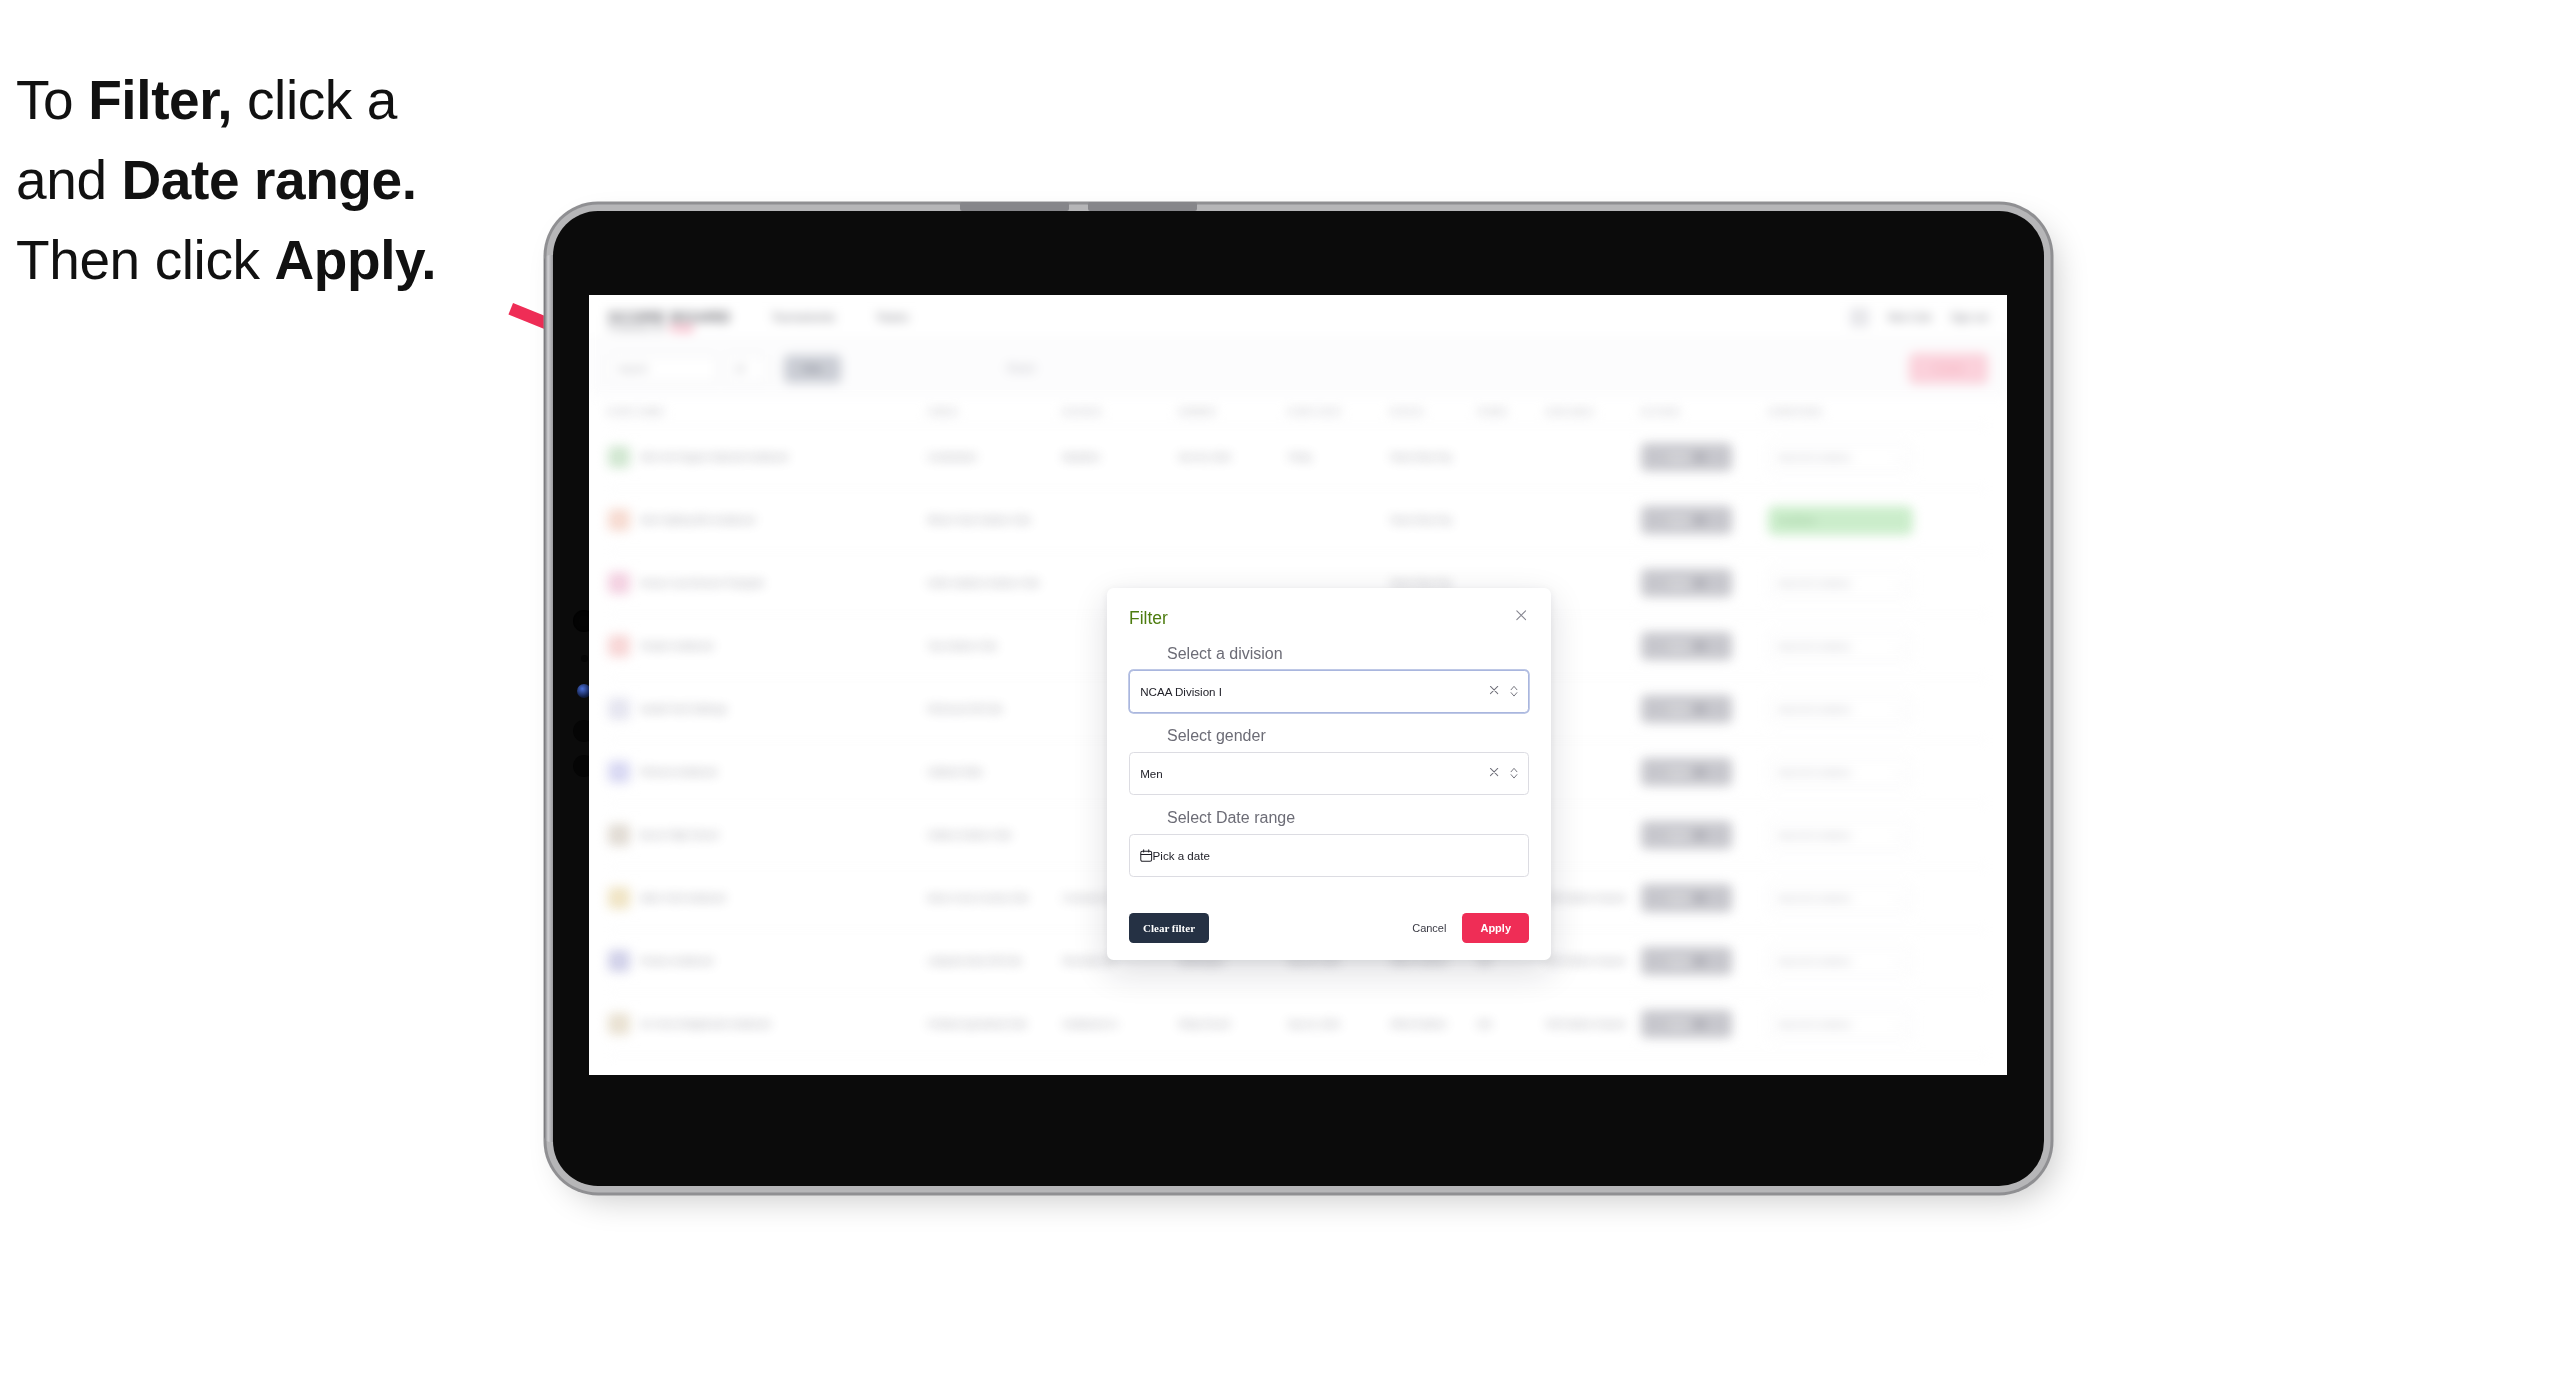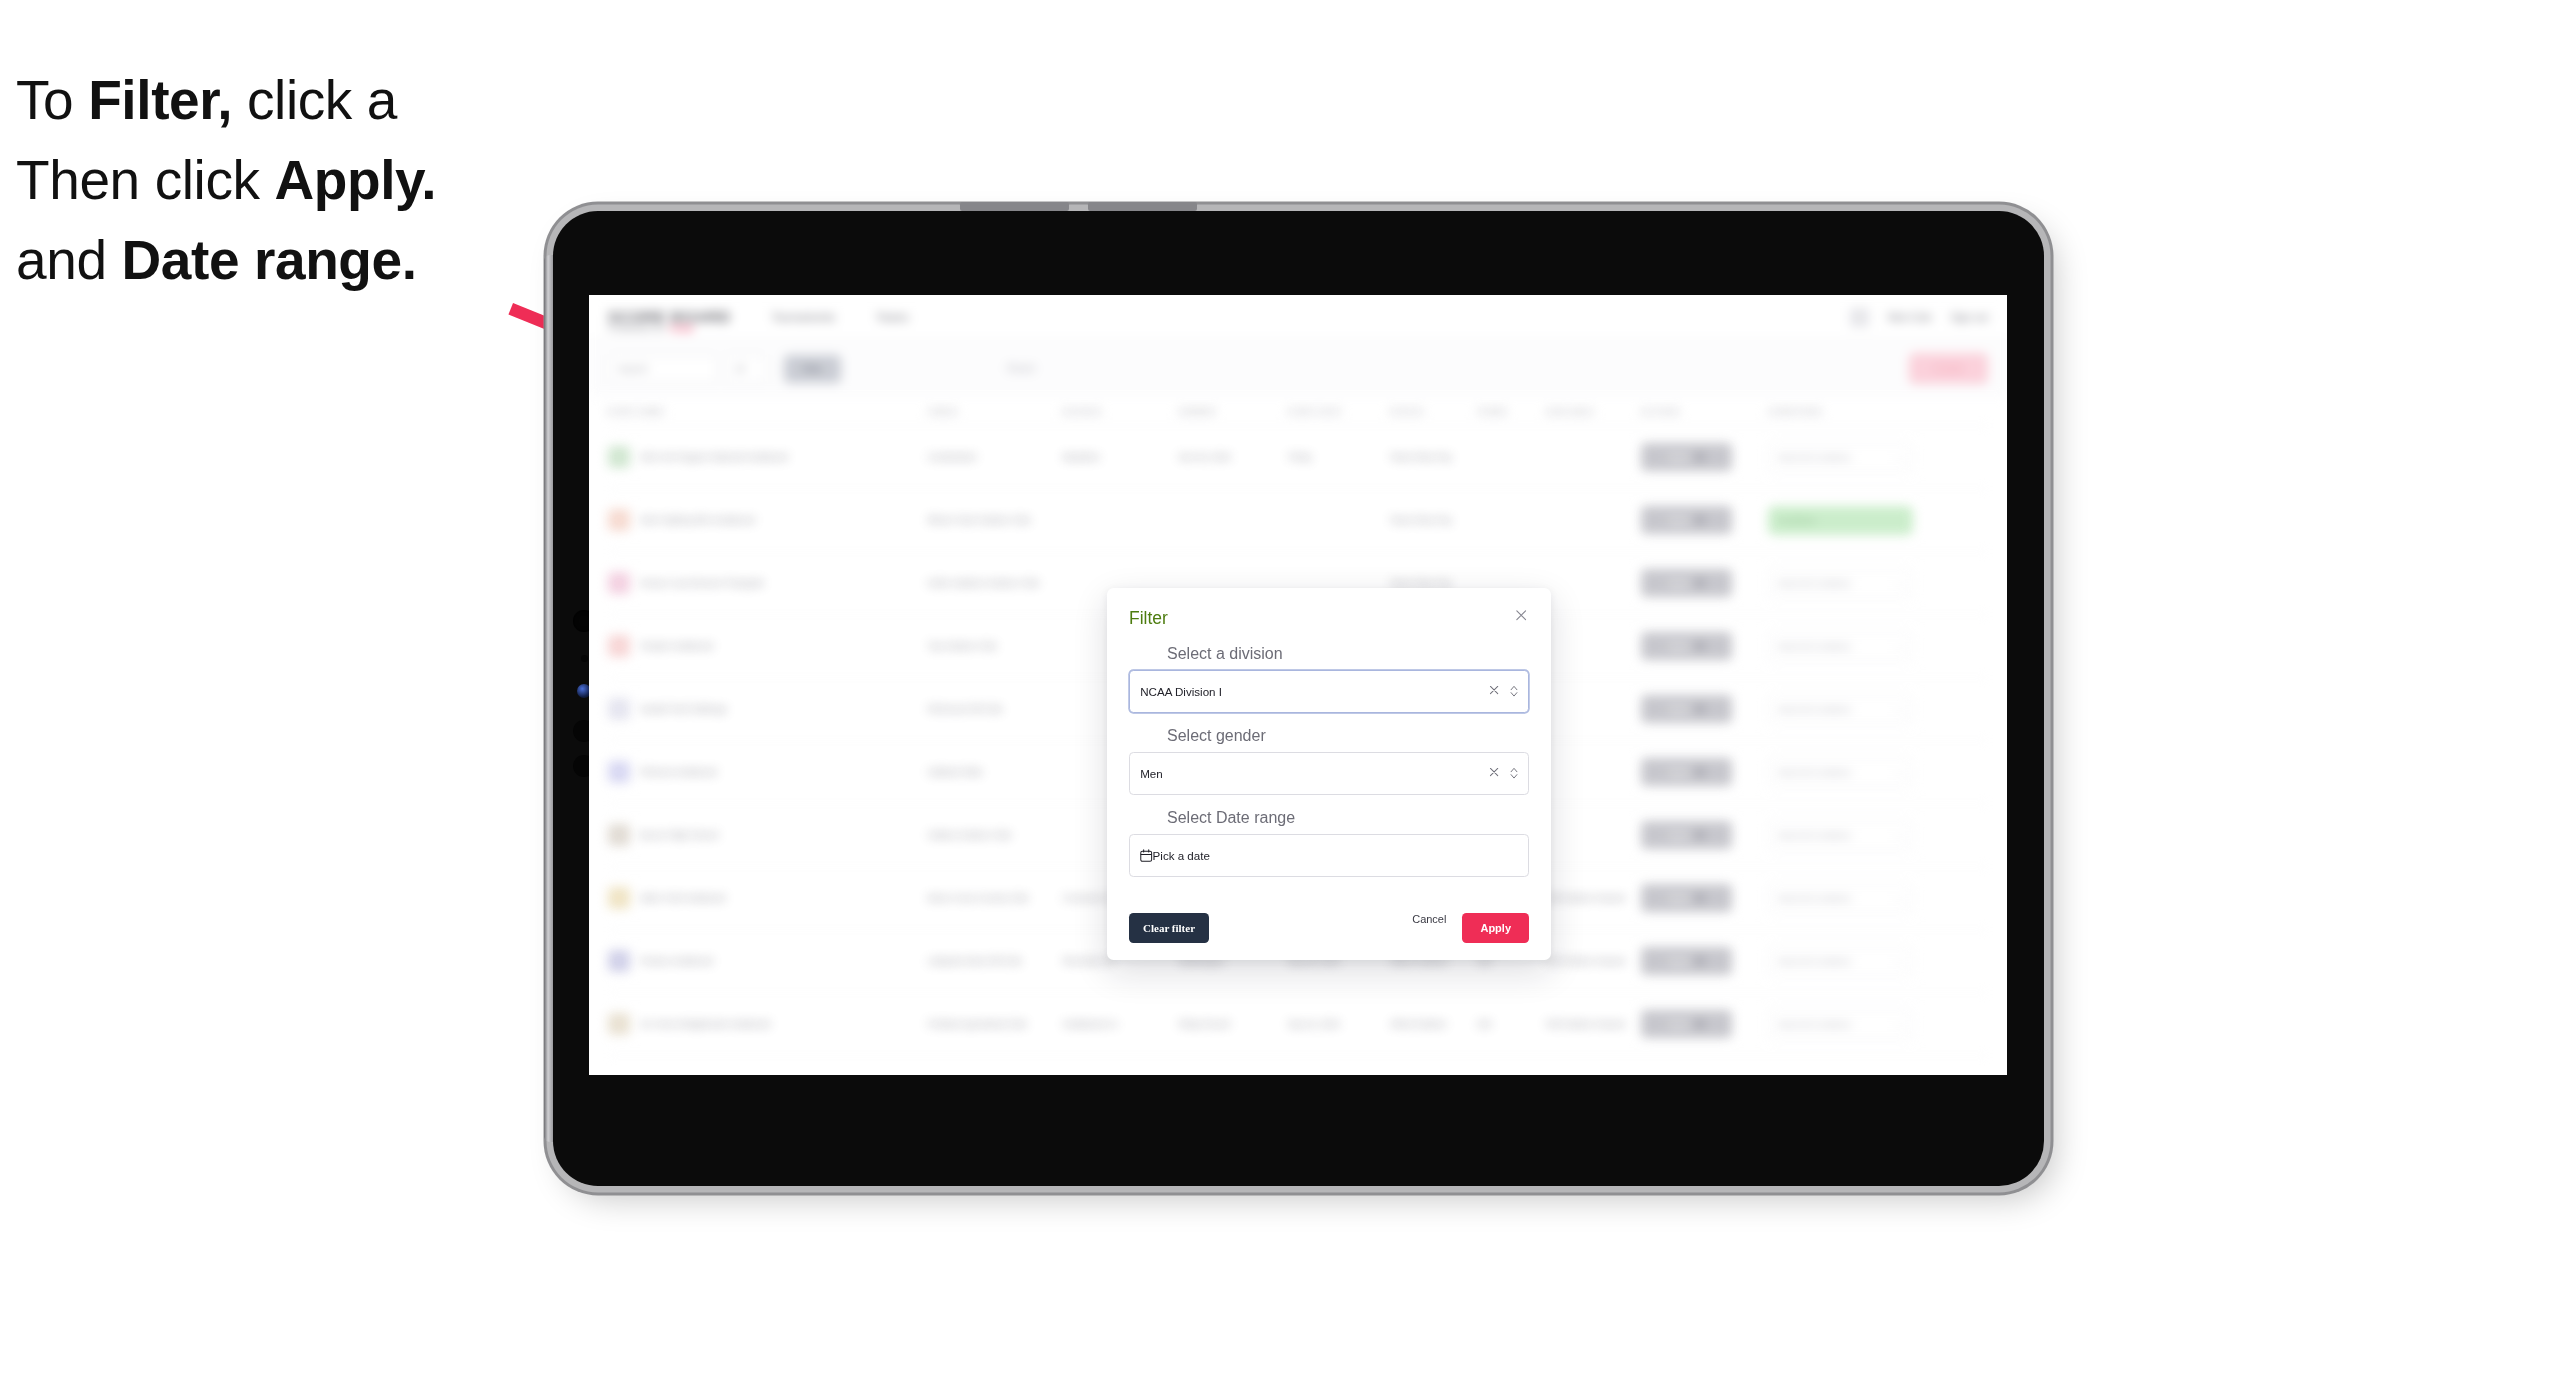--- a/index.html
+++ b/index.html
@@ -356,21 +356,21 @@
     font-weight: 600;
     border: none;
     border-radius: 4.4px;
     padding: 8.7px 14px;
     cursor: pointer;
     font-family: Liberation Serif, serif;
   }
   #foot-right {
     margin-left: auto;
     display: flex;
-    align-items: flex-start;
+    align-items: center;
     gap: 16px;
   }
   #btn-cancel {
     background: none;
     border: none;
     font-size: 11px;
     color: #3a3a44;
     cursor: pointer;
     font-family: inherit;
   }
@@ -389,24 +389,24 @@
 </head>
 <body>
 
 <div id="stage">
 
   <div id="caption">
     <div>
       <span>To </span><span class="b">Filter,</span><span> click a</span>
     </div>
     <div>
-      <span>Then click </span><span class="b">Apply.</span>
+      <span>and </span><span class="b">Date range.</span>
     </div>
     <div>
-      <span>and </span><span class="b">Date range.</span>
+      <span>Then click </span><span class="b">Apply.</span>
     </div>
   </div>
 
   <svg id="arrow-svg" viewBox="0 0 900 420">
     <path d="M 62 45 L 742 320" stroke="#ef2d56" stroke-width="17" fill="none" stroke-linecap="butt"></path>
     <path d="M 795 355 L 700 290 L 708 345 L 660 360 Z" fill="#ef2d56"></path>
   </svg>
 
   <div id="tablet">
 

